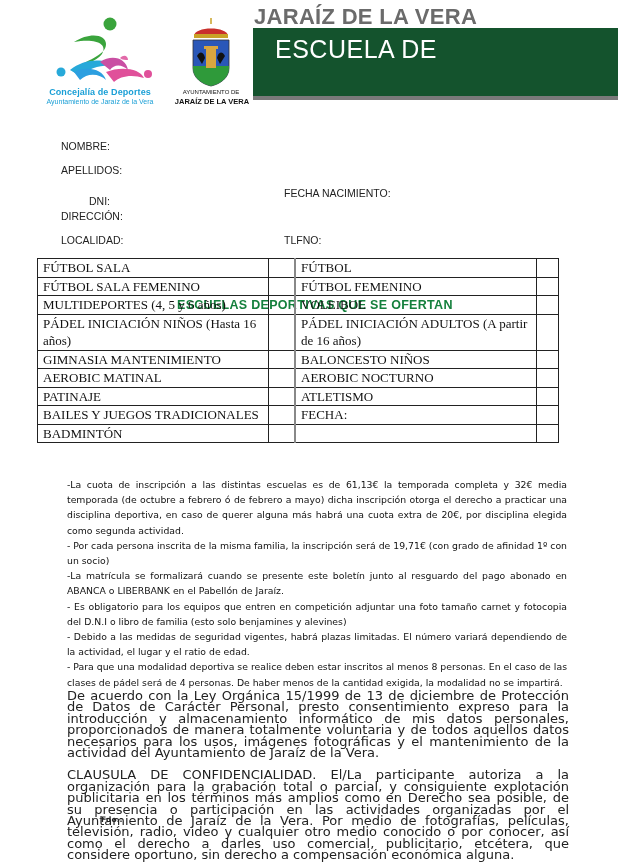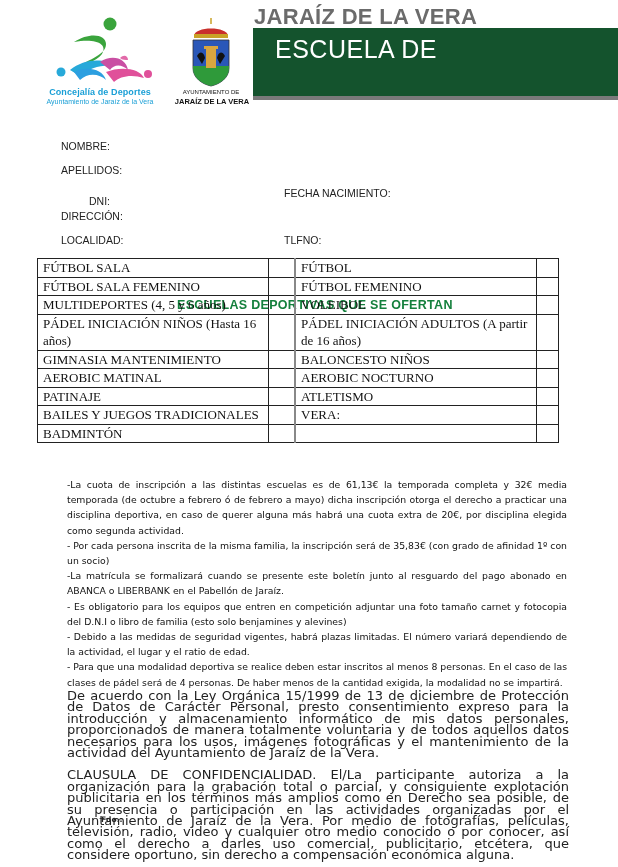--- a/index.html
+++ b/index.html
@@ -135,35 +135,35 @@
     </tr>
     <tr>
       <td class="c-name">PATINAJE</td>
       <td class="c-box"></td>
       <td class="c-name2">ATLETISMO</td>
       <td class="c-box2"></td>
     </tr>
     <tr>
       <td class="c-name">BAILES Y JUEGOS TRADICIONALES</td>
       <td class="c-box"></td>
-      <td class="c-name2">VERA:</td>
+      <td class="c-name2">FECHA:</td>
       <td class="c-box2"></td>
     </tr>
     <tr>
       <td class="c-name">BADMINTÓN</td>
       <td class="c-box"></td>
       <td class="c-name2"></td>
       <td class="c-box2"></td>
     </tr>
   </tbody>
 </table>
 
 <div class="notes">
   <p>-La cuota de inscripción a las distintas escuelas es de 61,13€ la temporada completa y 32€ media temporada (de octubre a febrero ó de febrero a mayo) dicha inscripción otorga el derecho a practicar una disciplina deportiva, en caso de querer alguna más habrá una cuota extra de 20€, por disciplina elegida como segunda actividad.</p>
-  <p>- Por cada persona inscrita de la misma familia, la inscripción será de 35,83€ (con grado de afinidad 1º con un socio)</p>
+  <p>- Por cada persona inscrita de la misma familia, la inscripción será de 19,71€ (con grado de afinidad 1º con un socio)</p>
   <p>-La matrícula se formalizará cuando se presente este boletín junto al resguardo del pago abonado en ABANCA o LIBERBANK en el Pabellón de Jaraíz.</p>
   <p>- Es obligatorio para los equipos que entren en competición adjuntar una foto tamaño carnet y fotocopia del D.N.I o libro de familia (esto solo benjamines y alevines)</p>
   <p>- Debido a las medidas de seguridad vigentes, habrá plazas limitadas. El número variará dependiendo de la actividad, el lugar y el ratio de edad.</p>
   <p>- Para que una modalidad deportiva se realice deben estar inscritos al menos 8 personas. En el caso de las clases de pádel será de 4 personas. De haber menos de la cantidad exigida, la modalidad no se impartirá.</p>
 </div>
 
 <div class="legal">
   <p>De acuerdo con la Ley Orgánica 15/1999 de 13 de diciembre de Protección de Datos de Carácter Personal, presto consentimiento expreso para la introducción y almacenamiento informático de mis datos personales, proporcionados de manera totalmente voluntaria y de todos aquellos datos necesarios para los usos, imágenes fotográficas y el mantenimiento de la actividad del Ayuntamiento de Jaraíz de la Vera.</p>
   <p>CLAUSULA DE CONFIDENCIALIDAD. El/La participante autoriza a la organización para la grabación total o parcial, y consiguiente explotación publicitaria en los términos más amplios como en Derecho sea posible, de su presencia o participación en las actividades organizadas por el Ayuntamiento de Jaraíz de la Vera. Por medio de fotografías, películas, televisión, radio, video y cualquier otro medio conocido o por conocer, así como el derecho a darles uso comercial, publicitario, etcétera, que considere oportuno, sin derecho a compensación económica alguna.</p>
 </div>

